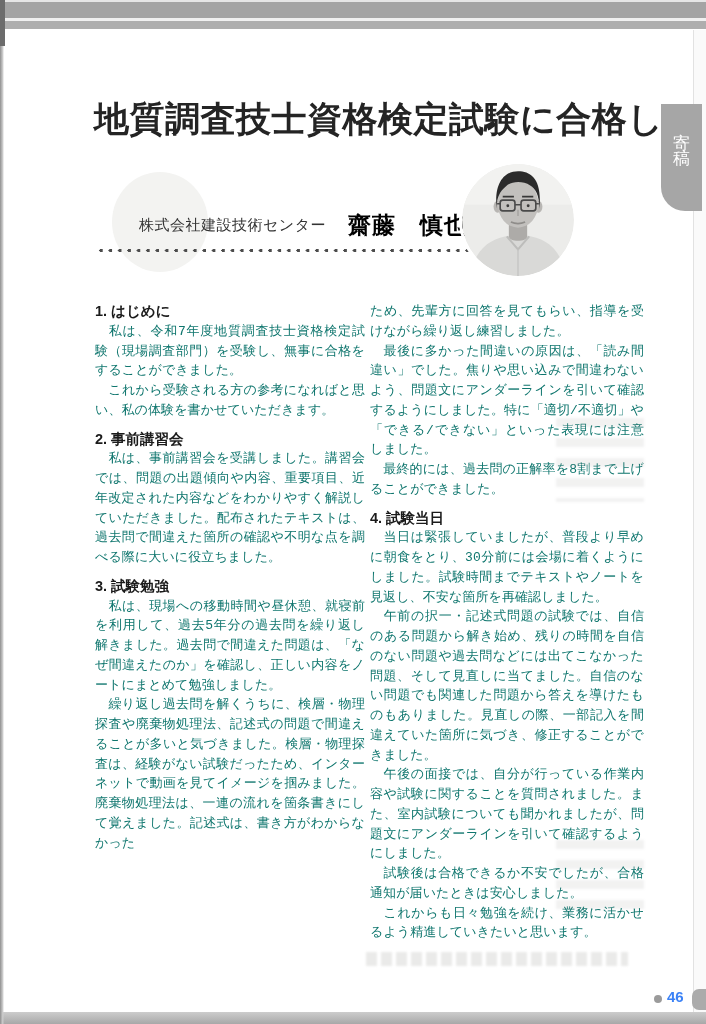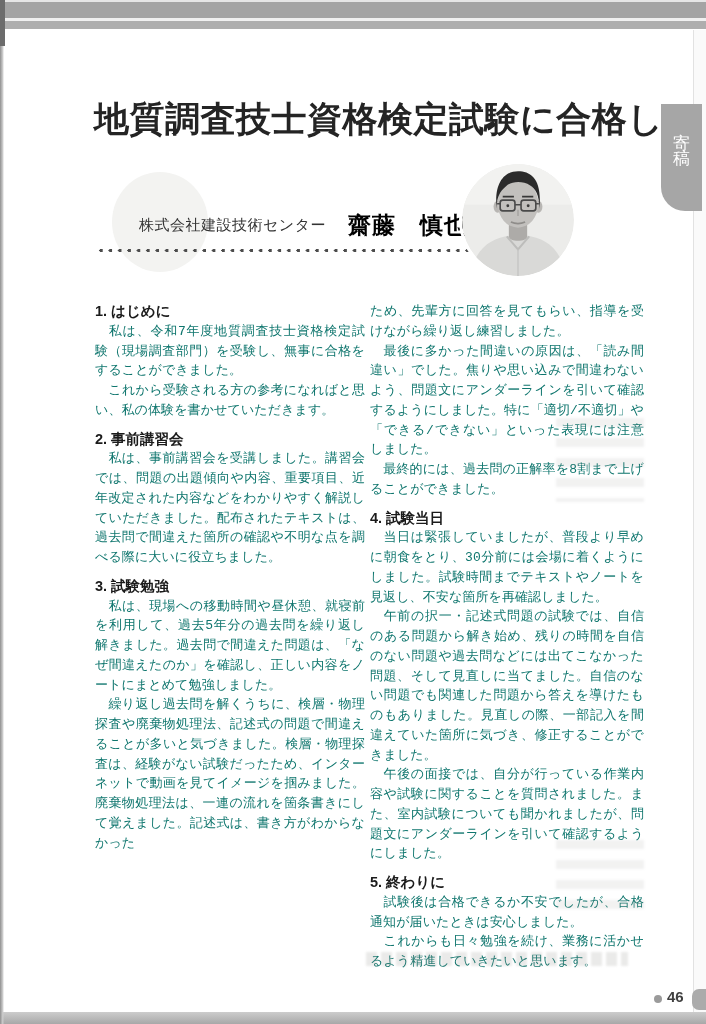--- a/index.html
+++ b/index.html
@@ -49,21 +49,21 @@
   .col > .heading:first-child{margin-top:0;}
   
   .ghost{position:absolute;filter:blur(1.2px);pointer-events:none;
     background:repeating-linear-gradient(180deg,rgba(150,150,146,0.12) 0 9px,rgba(255,255,255,0) 9px 20px);}
   .ghost-a{left:556px;top:418px;width:88px;height:84px;}
   .ghost-b{left:556px;top:840px;width:88px;height:72px;}
   .ghost-c{left:366px;top:952px;width:262px;height:14px;
     background:repeating-linear-gradient(90deg,rgba(140,140,136,0.18) 0 11px,rgba(255,255,255,0) 11px 15px);}
   
   .page-dot{position:absolute;left:654px;top:995px;width:8px;height:8px;border-radius:50%;background:#9b9b9b;}
-  .page-num{position:absolute;left:667px;top:988px;font-size:15px;font-weight:bold;color:#404040;}
+  .page-num{position:absolute;left:667px;top:988px;font-size:15px;font-weight:bold;color:#3b82f6;}
   .footer-edge-tab{position:absolute;right:0;top:989px;width:14px;height:21px;
     background:#ababab;border-radius:7px 0 0 7px;z-index:3;}
 </style>
 </head>
 <body>
 
 <div class="page">
 
   <div class="scan-top"></div>
   <div class="scan-bottom"></div>
@@ -127,21 +127,20 @@
       <div class="para">　繰り返し過去問を解くうちに、検層・物理探査や廃棄物処理法、記述式の問題で間違えることが多いと気づきました。検層・物理探査は、経験がない試験だったため、インターネットで動画を見てイメージを掴みました。廃棄物処理法は、一連の流れを箇条書きにして覚えました。記述式は、書き方がわからなかった</div>
     </div>
   <div class="col col-right">
       <div class="para">ため、先輩方に回答を見てもらい、指導を受けながら繰り返し練習しました。</div>
       <div class="para">　最後に多かった間違いの原因は、「読み間違い」でした。焦りや思い込みで間違わないよう、問題文にアンダーラインを引いて確認するようにしました。特に「適切/不適切」や「できる/できない」といった表現には注意しました。</div>
       <div class="para">　最終的には、過去問の正解率を8割まで上げることができました。</div>
       <div class="heading">4. 試験当日</div>
       <div class="para">　当日は緊張していましたが、普段より早めに朝食をとり、30分前には会場に着くようにしました。試験時間までテキストやノートを見返し、不安な箇所を再確認しました。</div>
       <div class="para">　午前の択一・記述式問題の試験では、自信のある問題から解き始め、残りの時間を自信のない問題や過去問などには出てこなかった問題、そして見直しに当てました。自信のない問題でも関連した問題から答えを導けたものもありました。見直しの際、一部記入を間違えていた箇所に気づき、修正することができました。</div>
       <div class="para">　午後の面接では、自分が行っている作業内容や試験に関することを質問されました。また、室内試験についても聞かれましたが、問題文にアンダーラインを引いて確認するようにしました。</div>
-      <div class="heading">5. 終わりに</div>
       <div class="para">　試験後は合格できるか不安でしたが、合格通知が届いたときは安心しました。</div>
       <div class="para">　これからも日々勉強を続け、業務に活かせるよう精進していきたいと思います。</div>
     </div>
 
   <div class="ghost ghost-a"></div>
   <div class="ghost ghost-b"></div>
   <div class="ghost ghost-c"></div>
 
   <div class="page-dot"></div>
   <div class="page-num">46</div>

